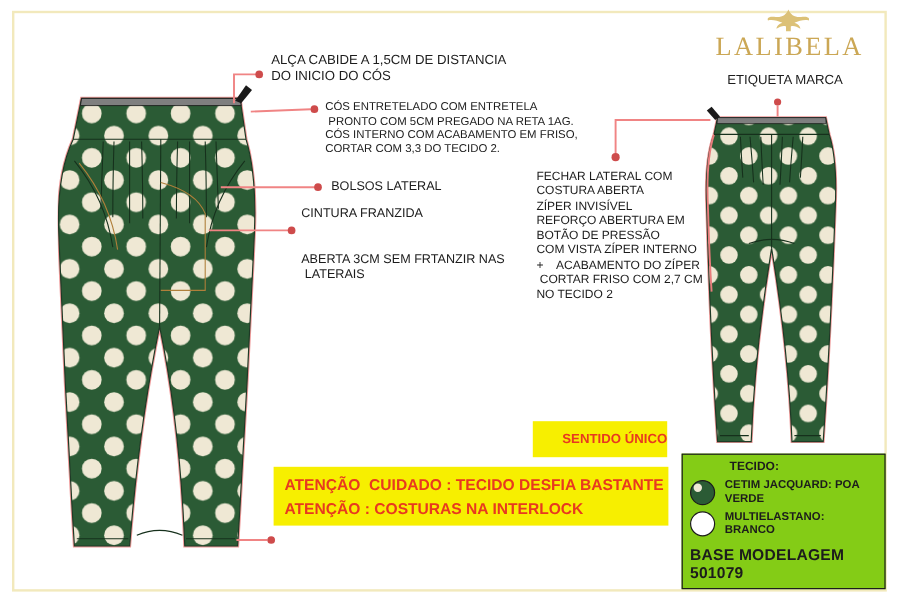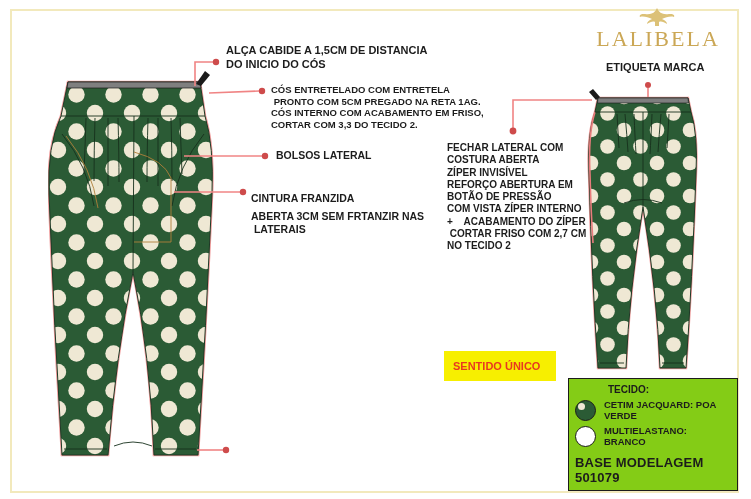--- a/index.html
+++ b/index.html
@@ -3,37 +3,37 @@
 <meta charset="utf-8">
 <style>
   html,body{margin:0;padding:0;background:#fff;}
   .page{position:relative;width:751px;height:499px;background:#ffffff;overflow:hidden;
         font-family:"Liberation Sans",sans-serif;}
   .page-border{position:absolute;left:10px;top:9px;width:725px;height:480px;
         border:2px solid #F2E9BC;pointer-events:none;}
   svg{display:block;}
   .layer{position:absolute;left:0;top:0;}
   
-  .ann{position:absolute;font-weight:700;color:#1c1c1c;white-space:pre-wrap;}
+  .ann{position:absolute;font-weight:400;color:#1c1c1c;white-space:pre-wrap;}
   #ann-alca{left:226px;top:43px;font-size:11px;line-height:14px;}
   #ann-cos{left:271px;top:84px;font-size:9.5px;line-height:11.6px;}
   #ann-bolsos{left:276px;top:149px;font-size:10.5px;}
-  #ann-cintura{left:251px;top:192px;font-size:10.5px;}
+  #ann-cintura{left:251px;top:172px;font-size:10.5px;}
   #ann-deixar{left:251px;top:210px;font-size:10.5px;line-height:13px;}
   #ann-fechar{left:447px;top:142px;font-size:10px;line-height:12.3px;}
   #ann-etiqueta{left:606px;top:61px;font-size:11px;}
   #ann-bainha{left:234px;top:445px;font-size:10px;}
   
   .brand-emblem{position:absolute;left:638px;top:5px;}
   .brand-name{position:absolute;left:583px;top:26px;width:150px;text-align:center;
         font-family:"Liberation Serif",serif;font-size:22px;color:#CBA755;letter-spacing:2px;}
   
   .warn-box{position:absolute;background:#F7EF00;color:#E8391F;font-weight:700;}
   #sentido-box{left:444px;top:351px;width:112px;height:30px;display:flex;
-        align-items:center;padding-left:9px;box-sizing:border-box;font-size:11px;}
+        align-items:center;padding-left:9px;box-sizing:border-box;font-size:11px;justify-content:flex-end;}
   #atencao-box{left:228px;top:389px;width:329px;height:49px;box-sizing:border-box;
         padding:5px 9px;font-size:13px;line-height:20px;}
   #atencao-box .warn-line{white-space:pre;}
   
   .legend-box{position:absolute;left:568px;top:378px;width:170px;height:113px;
         background:#84cc16;border:1px solid #1c1c1c;box-sizing:border-box;padding:5px 6px;}
   .legend-title{margin-left:33px;font-size:10px;font-weight:700;color:#1c1c1c;}
   .legend-row{display:flex;align-items:center;gap:8px;margin-top:4px;}
   .swatch{position:relative;width:21px;height:21px;border-radius:50%;
         border:1.6px solid #1c1c1c;box-sizing:border-box;background:#fff;flex:0 0 auto;}
@@ -161,20 +161,24 @@
 BOTÃO DE PRESSÃO
 COM VISTA ZÍPER INTERNO
 +    ACABAMENTO DO ZÍPER
  CORTAR FRISO COM 2,7 CM
 NO TECIDO 2</div>
   <div class="ann" id="ann-etiqueta">ETIQUETA MARCA</div>
 
   <div class="warn-box" id="sentido-box">
     <span>SENTIDO ÚNICO</span>
   </div>
+  <div class="warn-box" id="atencao-box">
+    <div class="warn-line">ATENÇÃO  CUIDADO : TECIDO DESFIA BASTANTE</div>
+    <div class="warn-line">ATENÇÃO : COSTURAS NA INTERLOCK</div>
+  </div>
 
   <div class="legend-box">
     <div class="legend-title">TECIDO:</div>
     <div class="legend-row">
       <div class="swatch green"></div>
       <div class="legend-label">CETIM JACQUARD: POA VERDE</div>
     </div>
     <div class="legend-row">
       <div class="swatch"></div>
       <div class="legend-label">MULTIELASTANO: BRANCO</div>

